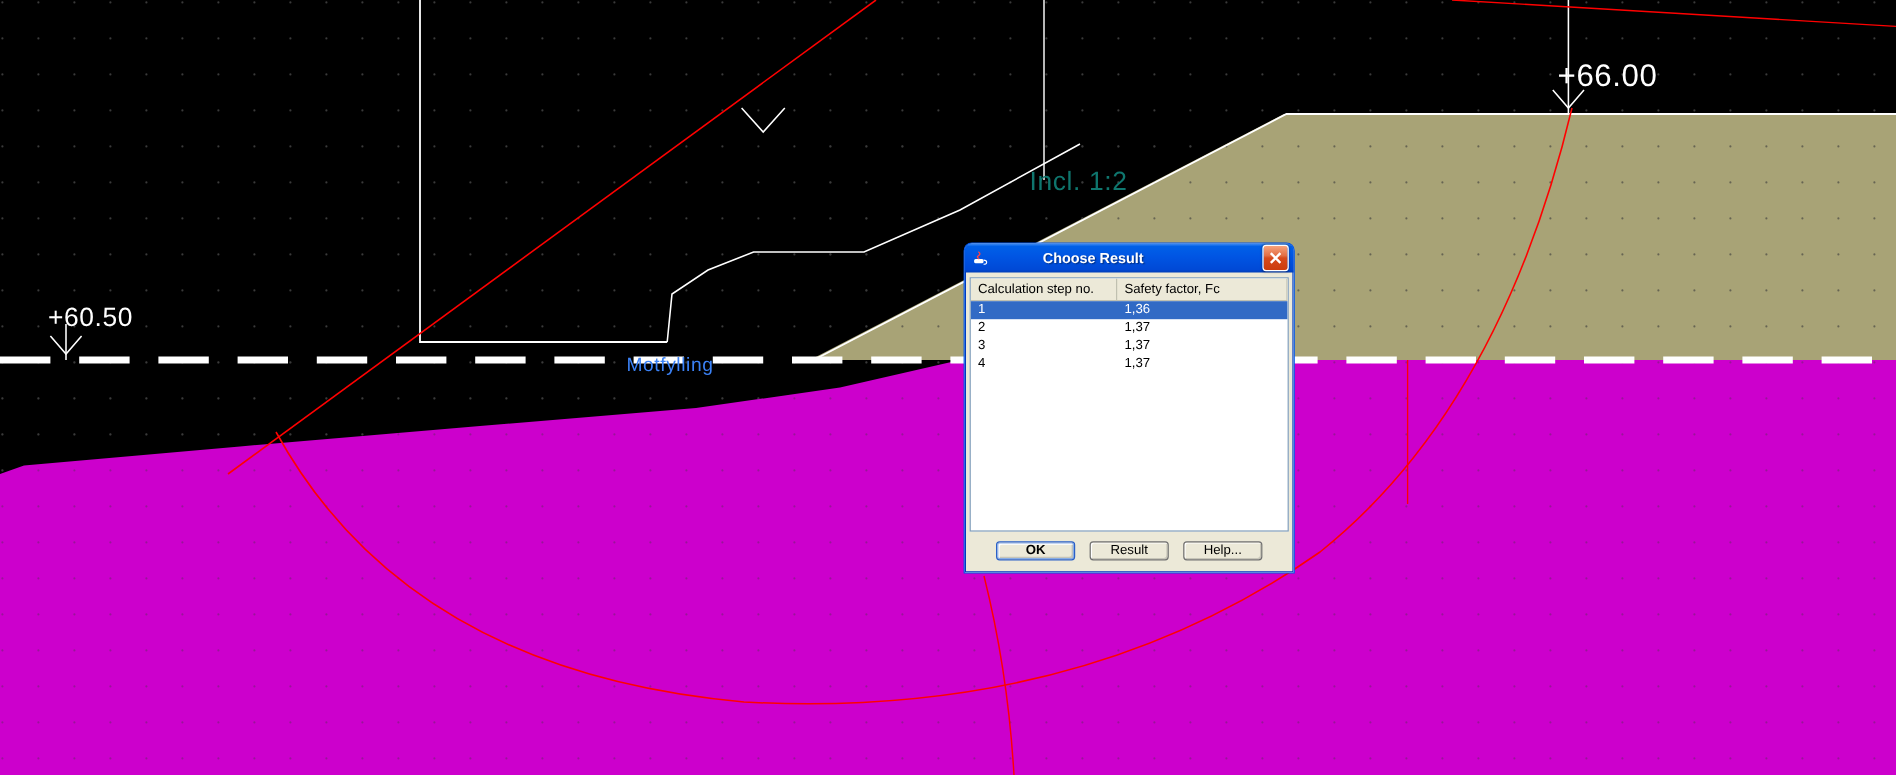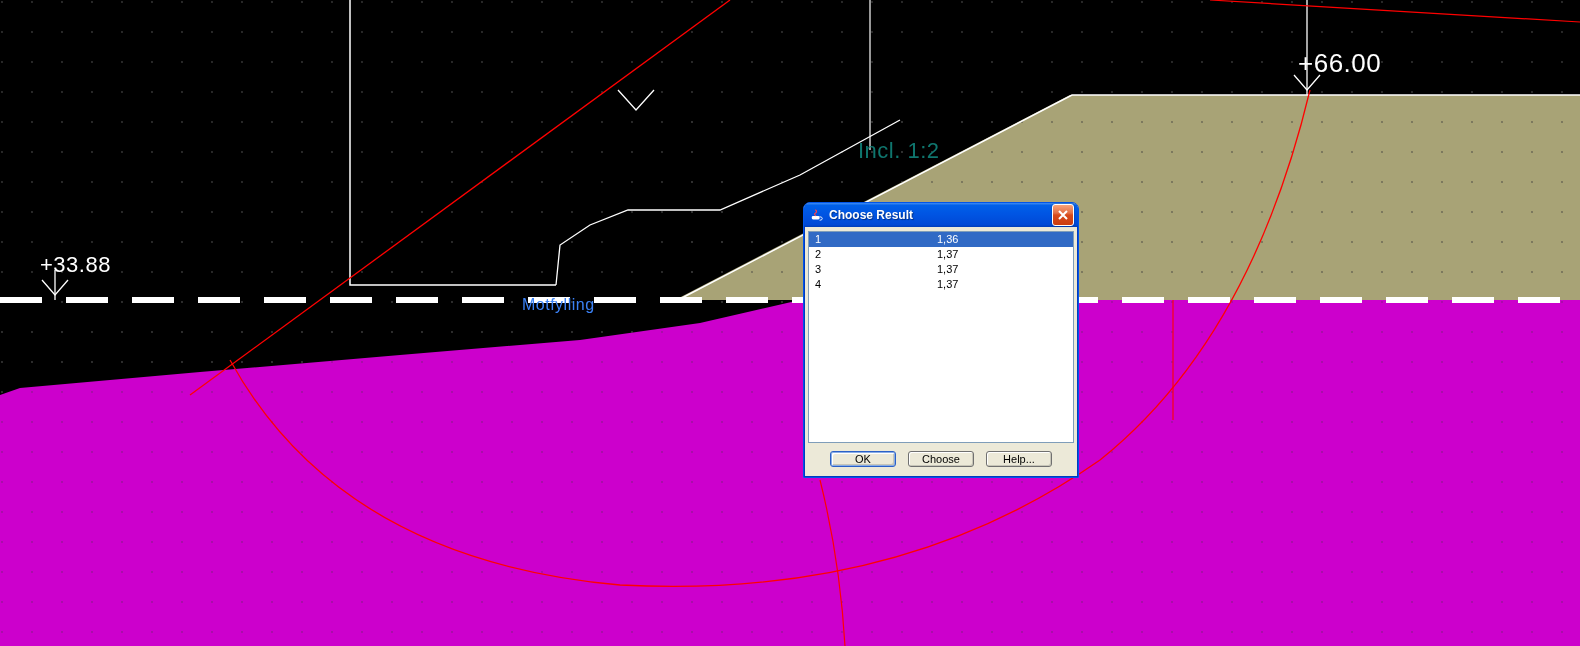--- a/index.html
+++ b/index.html
@@ -42,21 +42,21 @@
     font-weight: bold;
     font-size: 12px;
     text-shadow: 1px 1px 1px rgba(0,0,0,0.4);
     user-select: none;
   }
   .titlebar .icon {
     width: 14px; height: 14px;
     margin-right: 5px;
     display: inline-block;
   }
-  .titlebar .title { flex: 1; }
+  .titlebar .title { flex: 1; margin-left: 40px; }
   .closebtn {
     width: 20px; height: 20px;
     background: linear-gradient(to bottom, #f7a27a, #e36f45 40%, #d74a1c 50%, #cc3c0e);
     border: 1px solid #fff;
     border-radius: 3px;
     display: flex; align-items: center; justify-content: center;
     color: #fff;
     font-weight: bold;
     box-shadow: 0 0 2px rgba(0,0,0,.4);
     cursor: default;
@@ -109,20 +109,21 @@
     background: #ece9d8;
     border: 1px solid #707070;
     border-radius: 3px;
     box-shadow: inset 1px 1px 0 #fff, inset -1px -1px 0 #c7c5b8;
     cursor: default;
     white-space: nowrap;
   }
   .winbtn.default {
     border: 1px solid #2a60c8;
     box-shadow: 0 0 0 1px #89ade4 inset, inset 2px 2px 0 #fff, inset -2px -2px 0 #c7c5b8;
+    font-weight: bold;
   }
 
   
   .lbl {
     position: absolute;
     font-family: "Bahnschrift", "DIN Alternate", "Arial Narrow", sans-serif;
     font-weight: 300;
     letter-spacing: 0.5px;
     white-space: nowrap;
   }
@@ -192,21 +193,21 @@
            Q 340,560 620,585
            Q 900,600 1100,460
            Q 1250,340 1310,90" fill="none" stroke="#ff0000" stroke-width="1.3"></path>
 
   <path d="M 820,480 Q 840,560 845,646" fill="none" stroke="#ff0000" stroke-width="1.2"></path>
 
   <line x1="1173" y1="300" x2="1173" y2="420" stroke="#ff0000" stroke-width="1.1"></line>
 
 </svg>
 
-<div class="lbl" style="left:40px; top:252px; color:#ffffff; font-size:22px;">+33.88</div>
+<div class="lbl" style="left:40px; top:252px; color:#ffffff; font-size:22px;">+60.50</div>
 
 <div class="lbl" style="left:1298px; top:48px; color:#ffffff; font-size:26px;">+66.00</div>
 
 <div class="lbl" style="left:858px; top:138px; color:#0f766e; font-size:22px;">Incl. 1:2</div>
 
 <div class="lbl" style="left:522px; top:296px; color:#3b82f6; font-size:16px;">Motfylling</div>
 
 </div>
 
 <div class="dialog">
@@ -220,20 +221,24 @@
     </span>
     <span class="title">Choose Result</span>
     <span class="closebtn">
       <svg viewBox="0 0 10 10">
         <path d="M1 1 L9 9 M9 1 L1 9" stroke="#fff" stroke-width="2"></path>
       </svg>
     </span>
   </div>
   <div class="dlgbody">
     <div class="listbox">
+      <div class="listhdr">
+        <div class="col1">Calculation step no.</div>
+        <div class="col2">Safety factor, Fc</div>
+      </div>
       <div class="listrows" id="listrows">
           <div class="row selected">
             <div class="col1">1</div>
             <div class="col2">1,36</div>
           </div>
           <div class="row">
             <div class="col1">2</div>
             <div class="col2">1,37</div>
           </div>
           <div class="row">
@@ -241,17 +246,17 @@
             <div class="col2">1,37</div>
           </div>
           <div class="row">
             <div class="col1">4</div>
             <div class="col2">1,37</div>
           </div>
         </div>
     </div>
     <div class="btnbar">
       <button class="winbtn default">OK</button>
-      <button class="winbtn">Choose</button>
+      <button class="winbtn">Result</button>
       <button class="winbtn">Help...</button>
     </div>
   </div>
 </div>
 
 </body></html>

